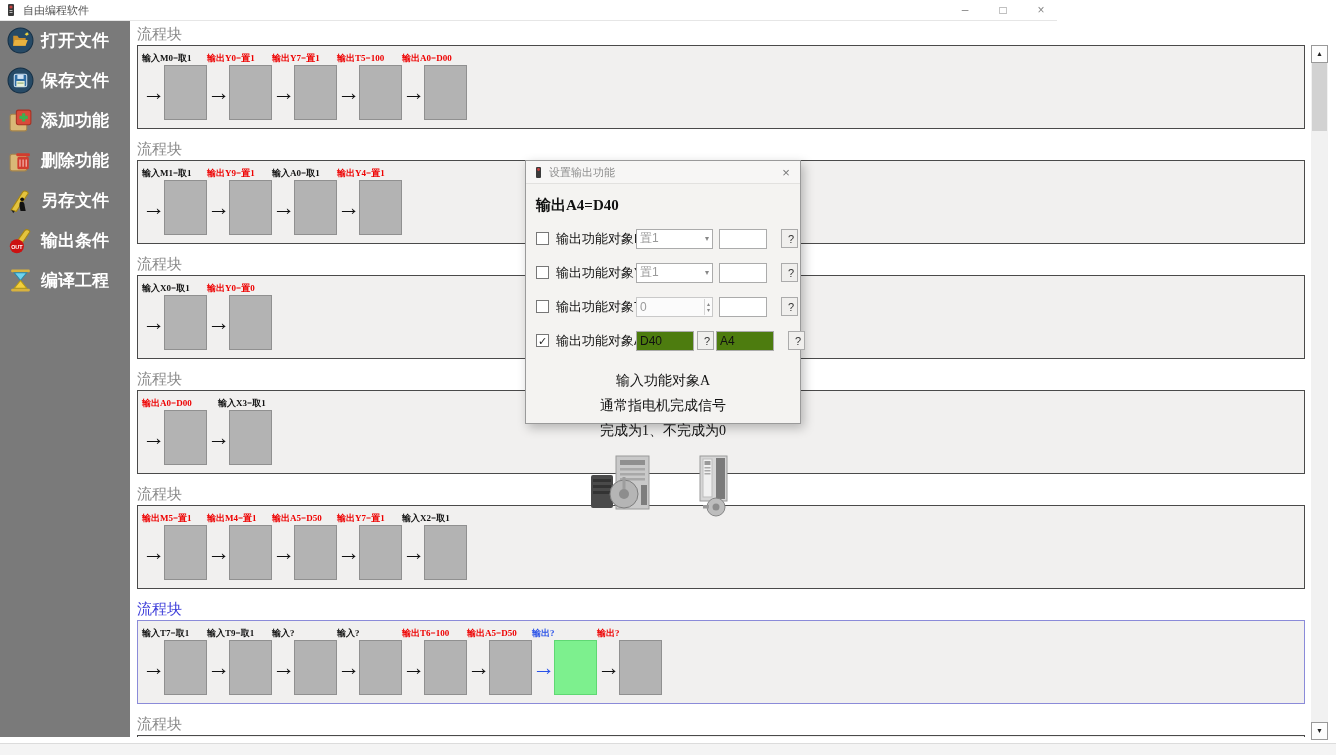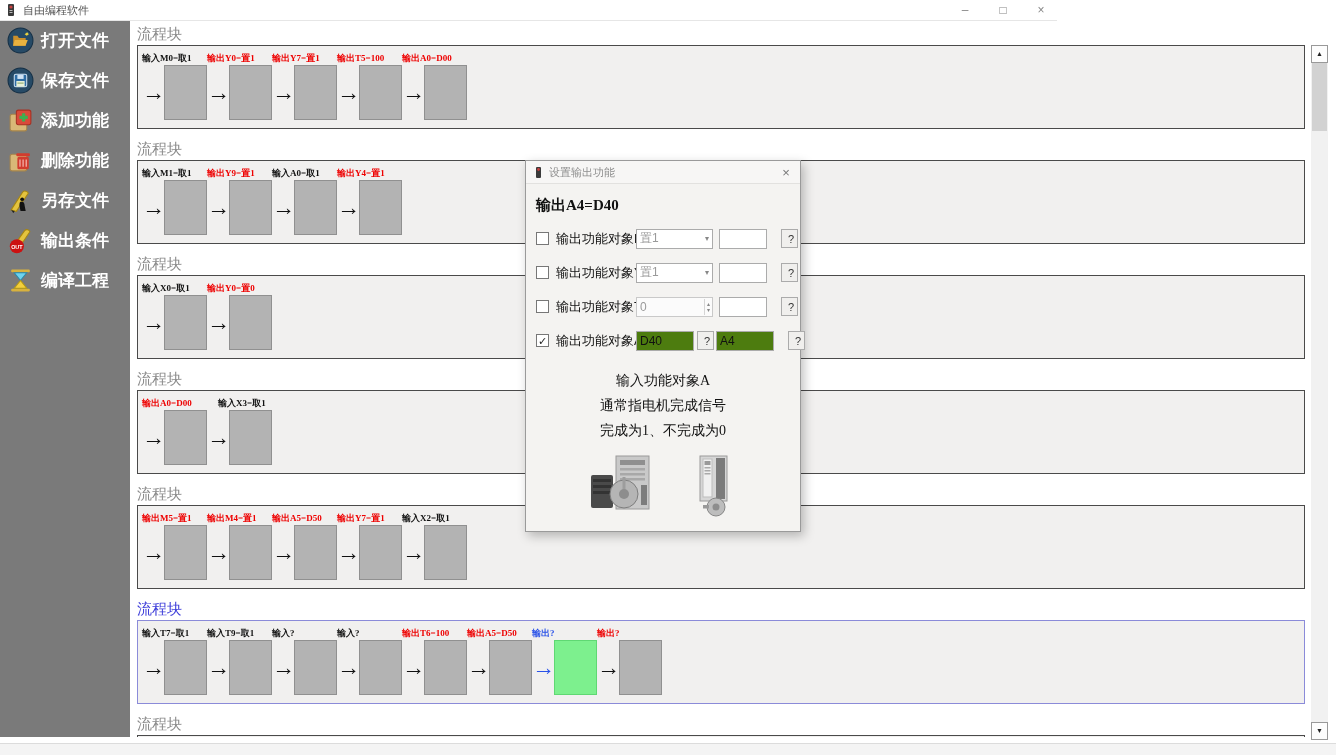--- a/index.html
+++ b/index.html
@@ -40,21 +40,21 @@
   .scrollbar{position:absolute;left:1311px;top:45px;width:17px;height:695px;background:#f1f1f1;z-index:3;}
   .sb-btn{position:absolute;left:0;width:15px;height:16px;border:1px solid #999;background:#fdfdfd;
     font-size:7px;color:#222;text-align:center;line-height:15px;cursor:pointer;}
   .sb-up{top:0;}
   .sb-down{bottom:0;}
   .sb-thumb{position:absolute;left:1px;top:18px;width:15px;height:68px;background:#d2d2d2;cursor:pointer;}
   
   .bottom-strip{position:absolute;left:0;top:743px;width:1336px;height:12px;background:#f4f4f4;
     border-top:1px solid #dcdcdc;z-index:4;}
   
-  .dialog{position:absolute;left:525px;top:160px;width:276px;height:372px;background:#f4f3f1;
+  .dialog{position:absolute;left:525px;top:160px;width:276px;height:264px;background:#f4f3f1;
     border:1px solid #9a9a9a;box-shadow:3px 4px 10px rgba(0,0,0,.25);z-index:10;box-sizing:border-box;}
   .dtitlebar{height:22px;background:#f7f6f5;border-bottom:1px solid #e2e1df;display:flex;align-items:center;padding:0 7px;}
   .dtitle-icon{width:11px;height:13px;margin-right:5px;display:inline-flex;}
   .dtitle{font-size:11px;color:#8f8f8f;flex:1;}
   .dclose{font-size:13px;color:#777;cursor:pointer;width:14px;text-align:center;}
   .dheading{margin:12px 0 12px 10px;font-size:15px;font-weight:bold;color:#111;
     font-family:"Liberation Serif","DejaVu Serif",serif;}
   .drows{margin-left:10px;}
   .drow{display:flex;align-items:center;height:23px;margin-bottom:11px;}
   .cb{width:13px;height:13px;border:1px solid #777;background:#fff;margin-right:7px;flex:none;

